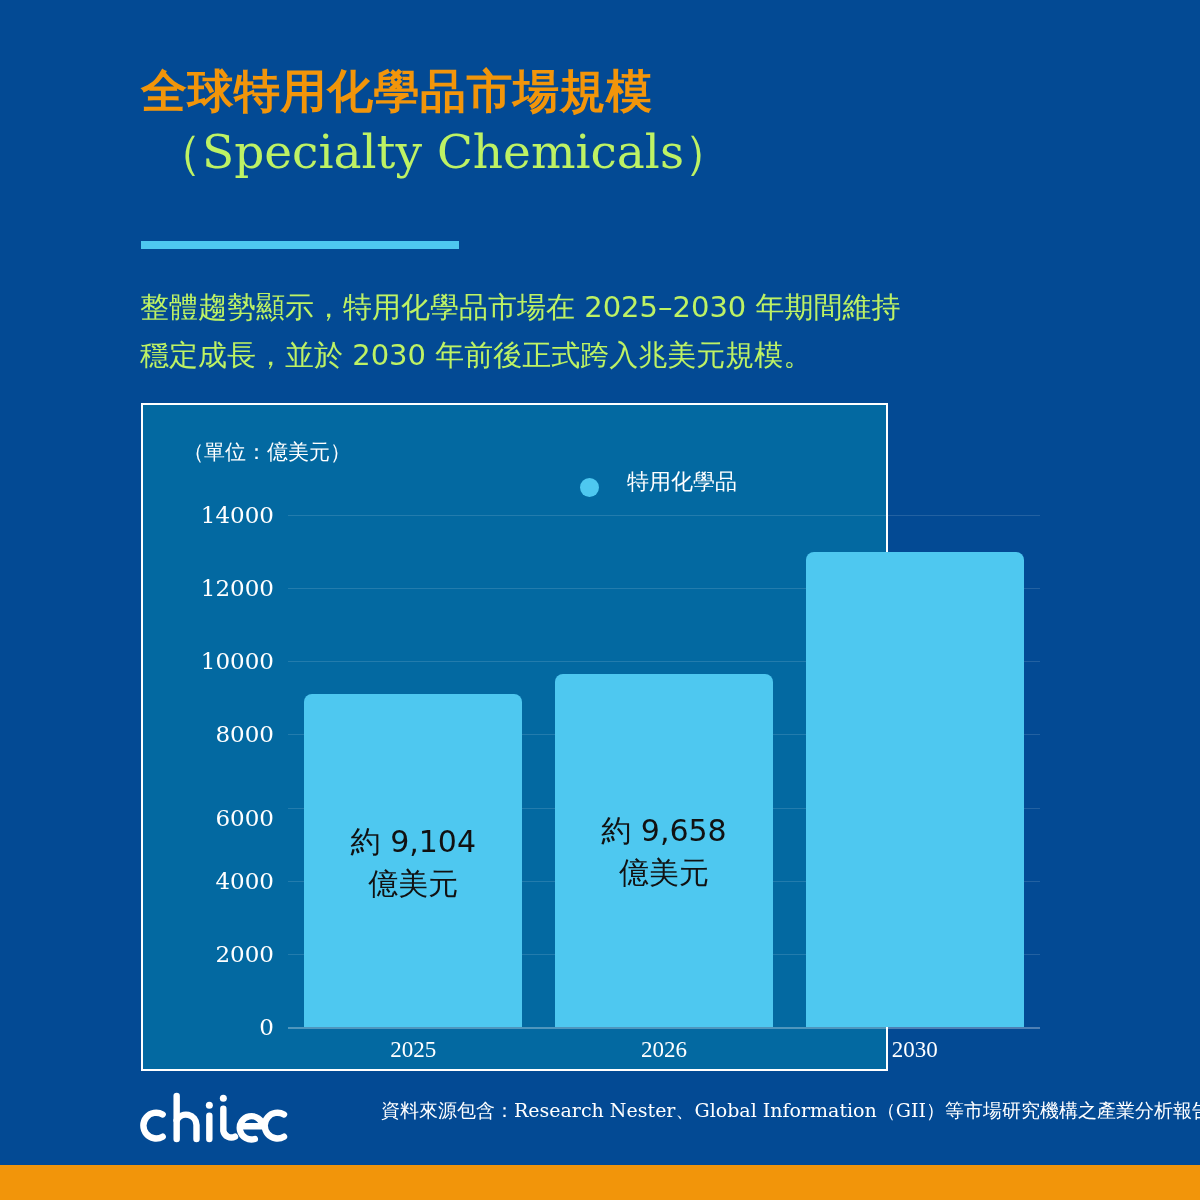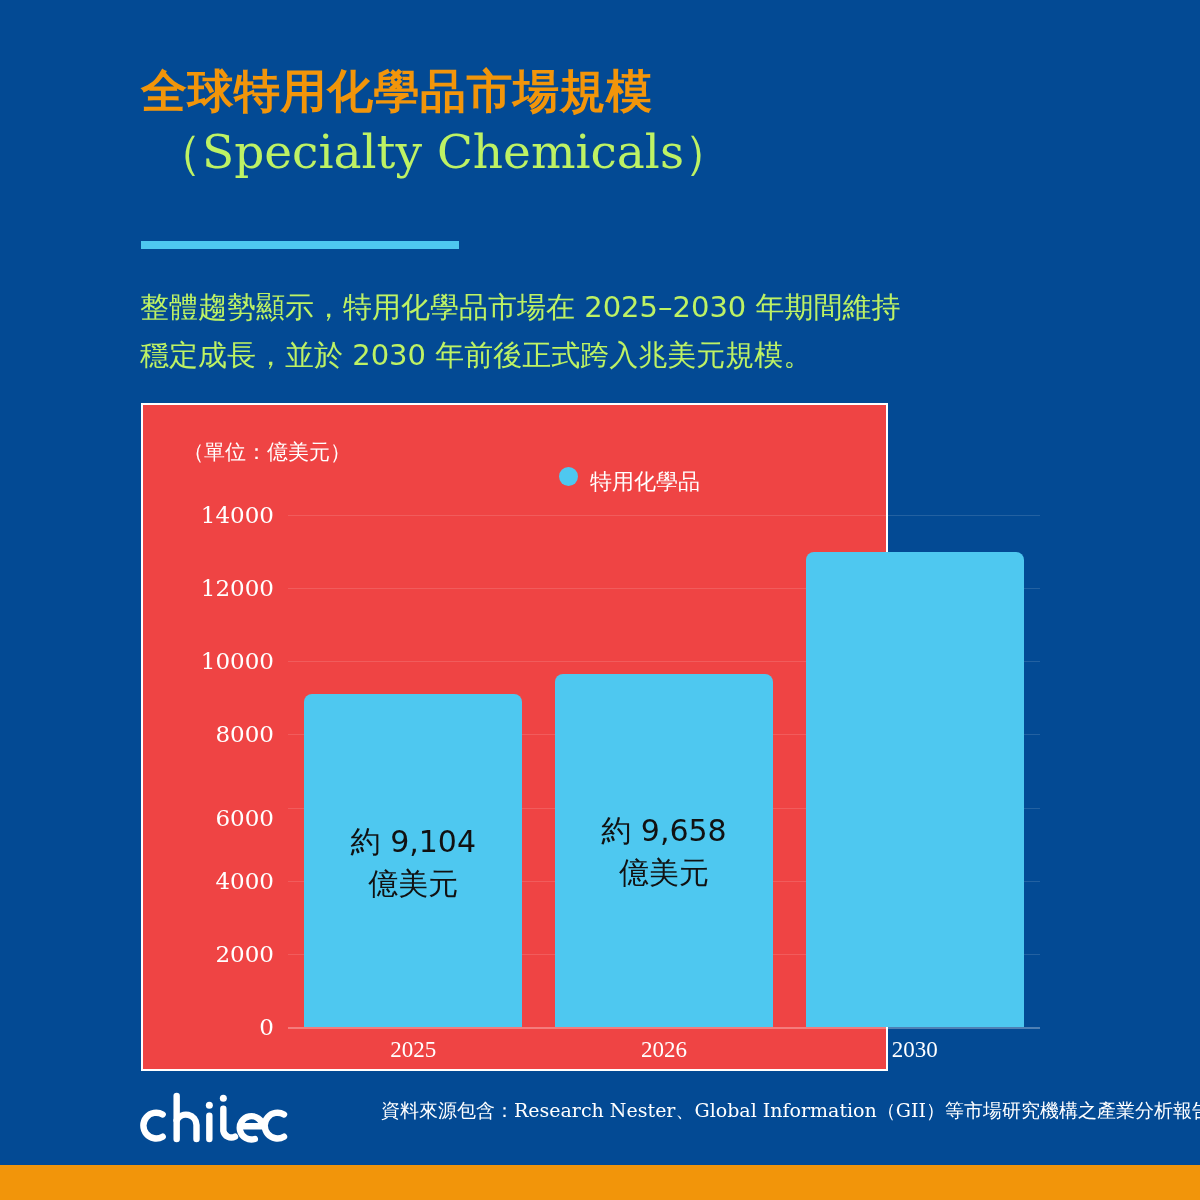--- a/index.html
+++ b/index.html
@@ -72,40 +72,40 @@
 
   
   .chart-card {
     position: absolute;
     left: 141px;
     top: 403px;
     width: 747px;
     height: 668px;
     border: 2px solid #ffffff;
     box-sizing: border-box;
-    background: #ef4444;
+    background: #0369a1;
   }
 
   .unit-label {
     position: absolute;
     left: 40px;
     top: 33px;
     color: #ffffff;
     font-family: "DejaVu Sans", sans-serif;
     font-size: 21px;
     white-space: nowrap;
   }
 
   .legend {
     position: absolute;
-    left: 416px;
+    left: 437px;
     top: 62px;
     display: flex;
-    align-items: flex-start;
-    gap: 12px;
+    align-items: flex-end;
+    gap: 28px;
   }
   .legend-dot {
     width: 19px;
     height: 19px;
     border-radius: 50%;
     background: #4ec8f0;
     display: block;
   }
   .legend-label {
     color: #ffffff;

